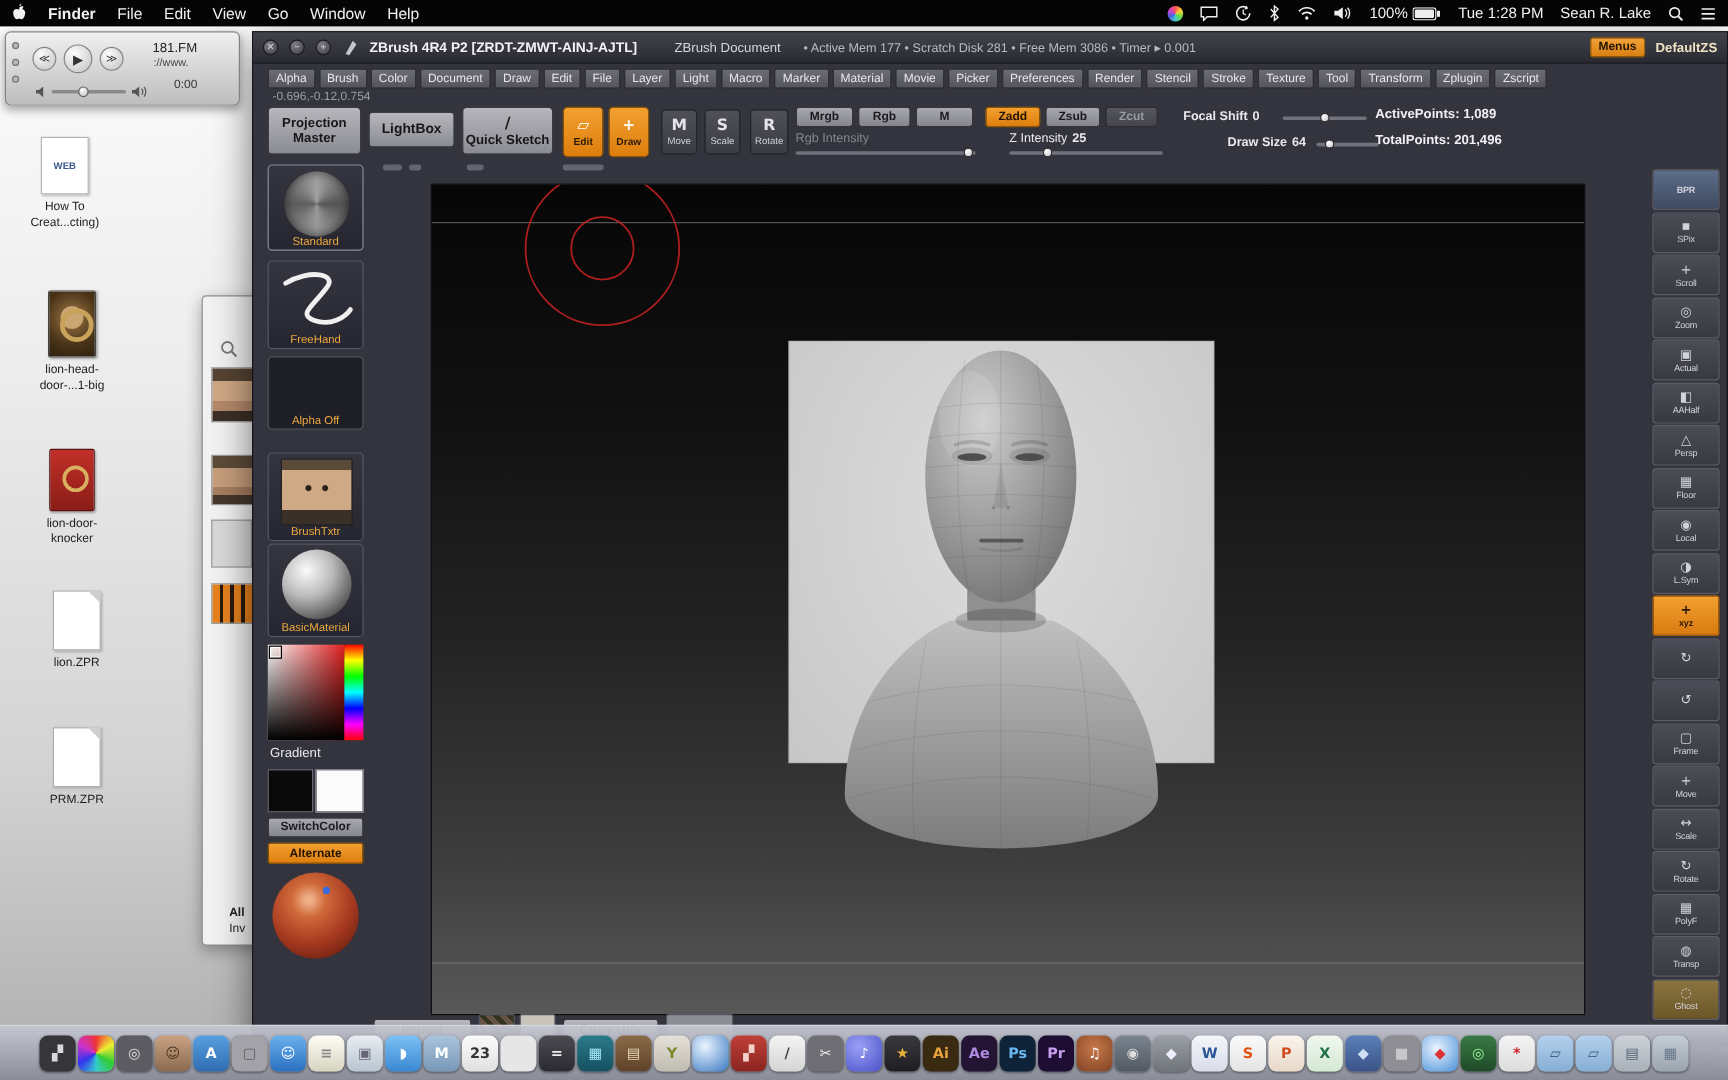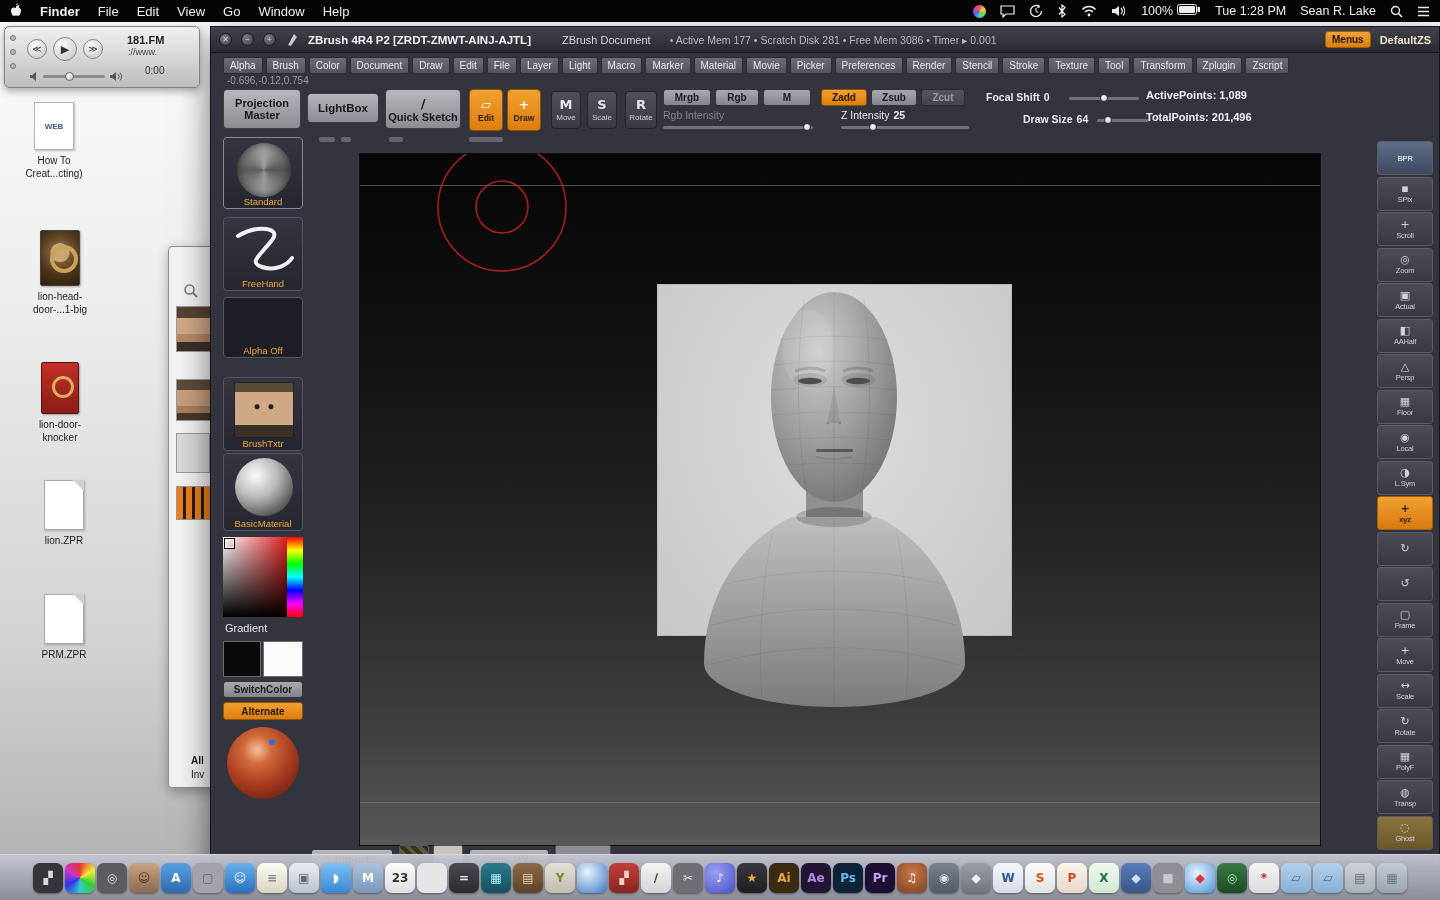--- a/index.html
+++ b/index.html
@@ -4,39 +4,39 @@
 <style>
   *{margin:0;padding:0;box-sizing:border-box}
   html,body{width:1440px;height:900px;overflow:hidden;background:#000;
     font-family:"Liberation Sans","DejaVu Sans",sans-serif;-webkit-font-smoothing:antialiased}
   #screen{position:relative;width:1440px;height:900px;overflow:hidden;user-select:none}
   .abs{position:absolute}
 
   
   #desktop{position:absolute;inset:0;background:linear-gradient(180deg,#fdfdfd,#ececec 35%,#d4d4d4 70%,#aeaeae)}
   .dicon{position:absolute;width:92px;text-align:center;font-size:10px;color:#1c1c1c;line-height:13px}
-  .dicon .img{margin:0 auto 4px;position:relative}
+  .dicon .img{margin:12px auto 4px;position:relative}
   .ic-webdoc{width:40px;height:48px;background:#fff;border:1px solid #b5b5b5;display:flex;align-items:center;justify-content:center;
     font-size:8px;font-weight:bold;color:#3a5a8a;box-shadow:1px 1px 2px rgba(0,0,0,.25)}
   .ic-page{width:40px;height:50px;background:#fff;border:1px solid #ababab;box-shadow:1px 1px 2px rgba(0,0,0,.25);position:relative}
   .ic-page:after{content:"";position:absolute;top:-1px;right:-1px;border-style:solid;border-width:0 11px 11px 0;border-color:transparent #cfcfcf transparent transparent}
   .ic-knocker{width:40px;height:56px;border:1px solid #444;border-radius:2px;
     background:radial-gradient(circle at 50% 40%,#caa772 9px,#7a5a32 10px,#4a3418 60%,#2e2010);box-shadow:1px 1px 2px rgba(0,0,0,.3)}
   .ic-knocker:after{content:"";position:absolute;left:9px;top:14px;width:20px;height:20px;border:4px solid #caa35a;border-radius:50%}
   .ic-door{width:38px;height:52px;border:1px solid #5a1010;border-radius:2px;
     background:linear-gradient(180deg,#c23028,#8a1c16);box-shadow:1px 1px 2px rgba(0,0,0,.3)}
   .ic-door:after{content:"";position:absolute;left:10px;top:13px;width:16px;height:16px;border:3px solid #d8b060;border-radius:50%}
 
   
   #player{left:4px;top:26px;width:196px;height:62px;background:linear-gradient(#f0f0f0,#bdbdbd);
     border:1px solid #828282;border-radius:5px;z-index:30;box-shadow:0 3px 8px rgba(0,0,0,.35)}
   .pdot{width:6px;height:6px;border-radius:50%;background:#b8b8b8;border:1px solid #777;position:absolute;left:5px}
   .tbtn{border-radius:50%;background:radial-gradient(circle at 35% 30%,#fcfcfc,#c2c2c2);border:1px solid #858585;
     display:flex;align-items:center;justify-content:center;color:#333;position:absolute;font-size:9px}
-  #p-station{position:absolute;left:122px;top:7px;font-size:11px;font-weight:bold;color:#222}
+  #p-station{position:absolute;left:122px;top:7px;font-size:11px;font-weight:normal;color:#222}
   #p-url{position:absolute;left:123px;top:20px;font-size:9px;color:#444}
   #p-time{position:absolute;left:140px;top:38px;font-size:10px;color:#333}
   .vtrack{position:absolute;left:38px;top:48px;width:62px;height:3px;background:#8a8a8a;border-radius:2px}
   .vknob{position:absolute;left:22px;top:-3px;width:9px;height:9px;border-radius:50%;background:radial-gradient(circle at 35% 30%,#fff,#bbb);border:1px solid #666}
 
   
   #finder{left:168px;top:246px;width:148px;height:542px;background:#f2f2f2;border:1px solid #8e8e8e;border-radius:4px;z-index:5;box-shadow:0 4px 12px rgba(0,0,0,.3)}
   .frow{position:absolute;left:7px;border:1px solid #9a9a9a}
   .fface1{width:40px;height:46px;background:linear-gradient(180deg,#564433 0 24%,#cfa886 24% 62%,#b5896a 62% 80%,#3c3026 80%)}
   .fface2{width:38px;height:42px;background:linear-gradient(180deg,#5e4c3a 0 26%,#c79e7c 26% 64%,#a87f60 64% 82%,#46382c 82%)}
@@ -126,21 +126,21 @@
   .bbtn{position:absolute;height:20px;font-size:11px;font-weight:bold;display:flex;align-items:center;justify-content:center;
     background:linear-gradient(#b6b6bc,#8b8b93);border:1px solid #34343a;border-radius:3px;color:#17171b}
   .bthumb{position:absolute;height:26px;border:1px solid #55555f;border-radius:2px}
 
   
   #menubar{position:absolute;left:0;top:0;width:1440px;height:22px;background:#050505;color:#f1f1f1;
     display:flex;align-items:center;font-size:13px;z-index:100;padding:0 10px;gap:18px}
   .mb-app{font-weight:bold}
   .mb-items{display:flex;gap:18px}
   #mb-right{margin-left:auto;display:flex;align-items:center;gap:14px;font-size:12.5px}
-  .mbicon{display:flex;align-items:flex-start;gap:4px}
+  .mbicon{display:flex;align-items:center;gap:4px}
   .cwheel{width:13px;height:13px;border-radius:50%;background:conic-gradient(#f55,#fc3,#6d4,#4cc,#46d,#c4c,#f55)}
 
   
   #dock{position:absolute;left:0;bottom:0;width:1440px;height:46px;z-index:60;
     background:linear-gradient(rgba(196,199,209,.95),rgba(136,139,150,.95));border-top:1px solid rgba(255,255,255,.65);
     display:flex;align-items:center;justify-content:center;gap:2px}
   .dk{width:30px;height:30px;min-width:30px;border-radius:7px;display:flex;align-items:center;justify-content:center;
     box-shadow:0 1px 2px rgba(0,0,0,.4);background:#999}
   .dkg{font-weight:bold;font-size:12px;font-family:"DejaVu Sans",sans-serif;line-height:1}
 </style>

